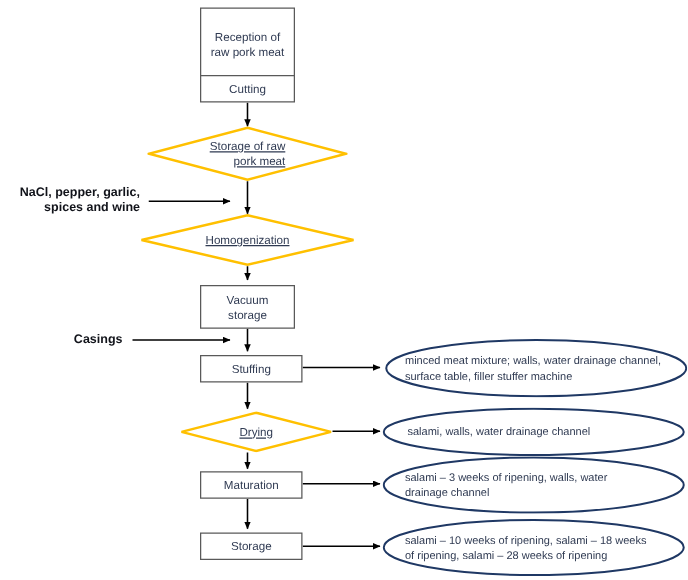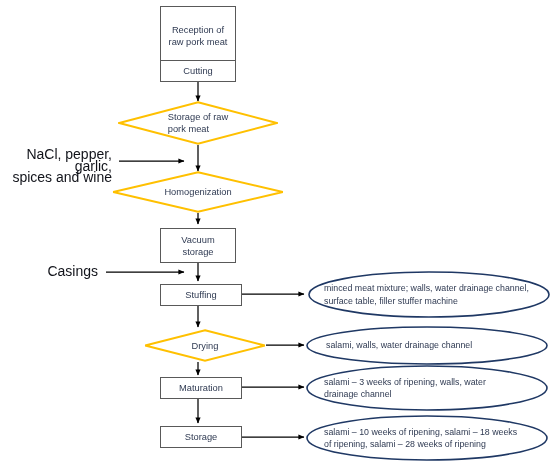--- a/index.html
+++ b/index.html
@@ -31,24 +31,25 @@
     justify-content: center;
     padding: 2px 3px;
   }
 
   
   .node-diamond {
     position: absolute;
     color: #2f3a52;
     font-size: 9.3px;
     line-height: 12px;
-    text-align: left;
+    text-align: right;
     display: flex;
     align-items: center;
     justify-content: center;
+    text-decoration: underline;
   }
   .node-diamond > svg {
     position: absolute;
     left: 0; top: 0;
     width: 100%;
     height: 100%;
   }
   .node-diamond > span {
     position: relative;
     z-index: 2;
@@ -72,22 +73,22 @@
   }
   .node-ellipse > span {
     position: relative;
     z-index: 2;
   }
 
   
   .side-label {
     position: absolute;
     color: #11131a;
-    font-size: 14px;
-    font-weight: normal;
+    font-size: 10px;
+    font-weight: bold;
     line-height: 11.5px;
     text-align: right;
   }
 
   
   #wires {
     position: absolute;
     left: 0; top: 0;
     width: 550px;
     height: 464px;

